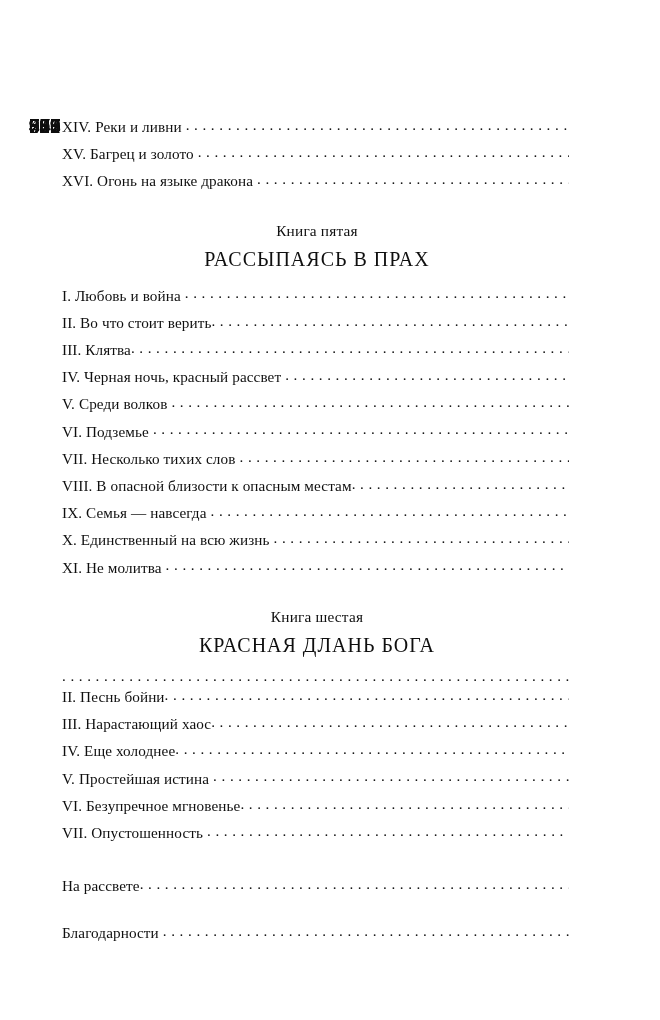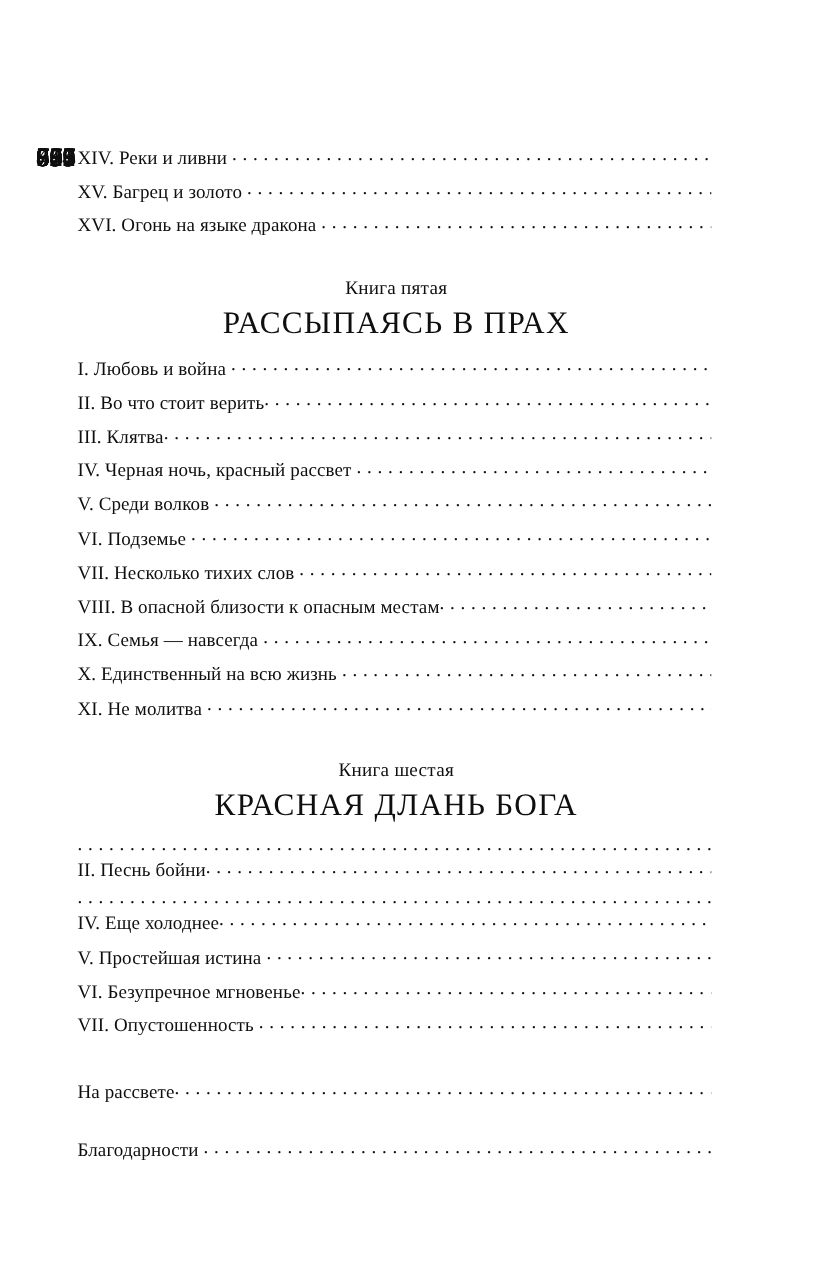--- a/index.html
+++ b/index.html
@@ -73,21 +73,21 @@
     margin-bottom: 8px;
     padding-right: 0px;
   }
   .section-head .kicker {
     font-size: 15.3px;
     line-height: 24px;
     letter-spacing: 0.2px;
     font-family: Liberation Serif, serif;
   }
   .section-head .title {
-    font-size: 25px;
+    font-size: 20px;
     line-height: 30px;
     letter-spacing: 1.0px;
     margin-top: 1px;
   }
   .group {
     margin-bottom: 0;
   }
   .spacer-lg {
     height: 26px;
   }
@@ -192,20 +192,21 @@
       <div class="entry tight">
         <span class="leaders"></span>
         <span class="page">809</span>
       </div>
       <div class="entry tight">
         <span class="title">II. Песнь бойни</span>
         <span class="leaders"></span>
         <span class="page">823</span>
       </div>
       <div class="entry tight">
+        <span class="title">III. Нарастающий хаос</span>
         <span class="leaders"></span>
         <span class="page">837</span>
       </div>
       <div class="entry tight">
         <span class="title">IV. Еще холоднее</span>
         <span class="leaders"></span>
         <span class="page">851</span>
       </div>
       <div class="entry">
         <span class="title">V. Простейшая истина</span>

